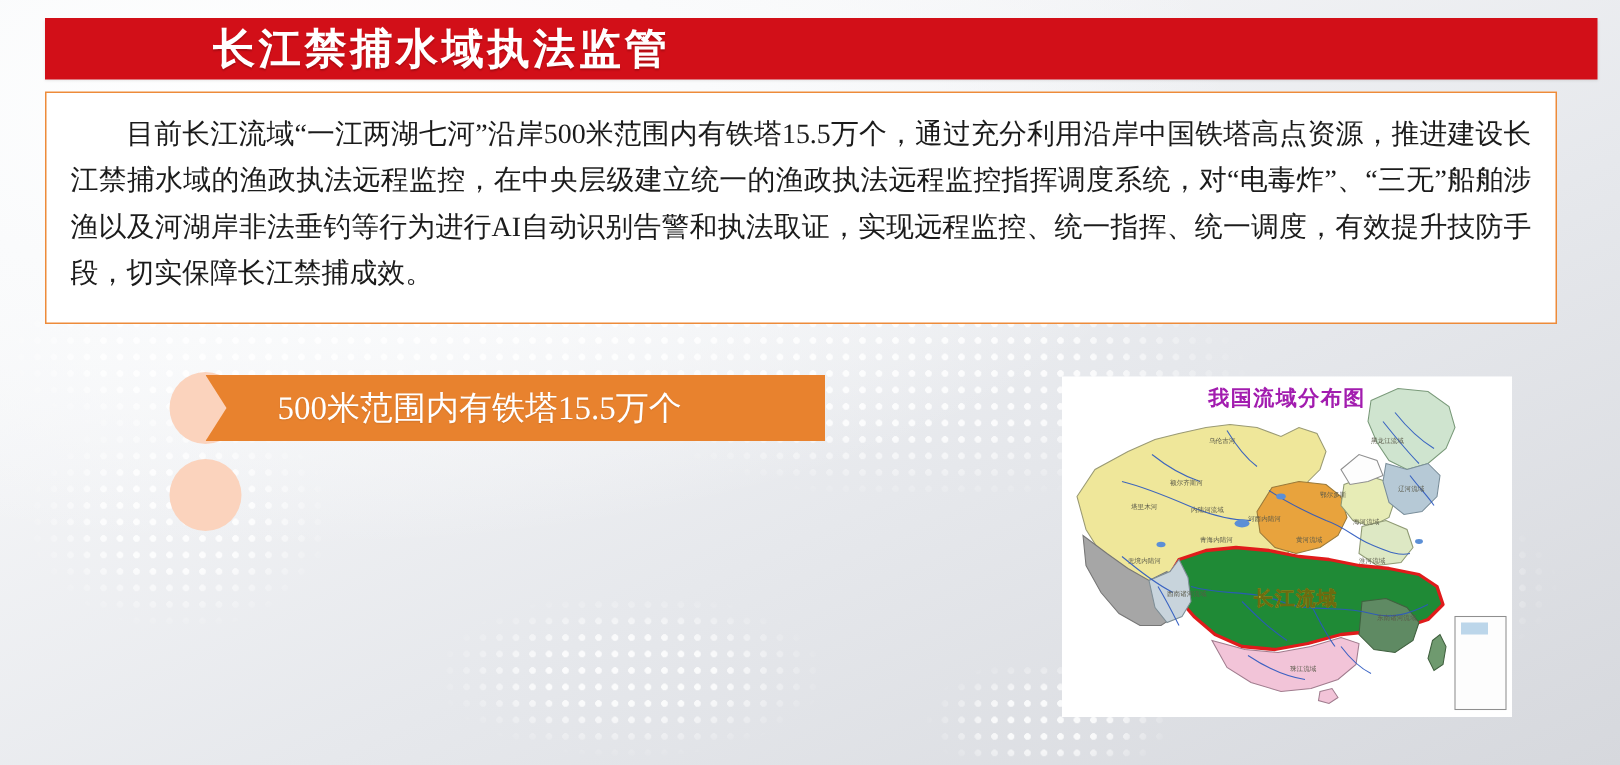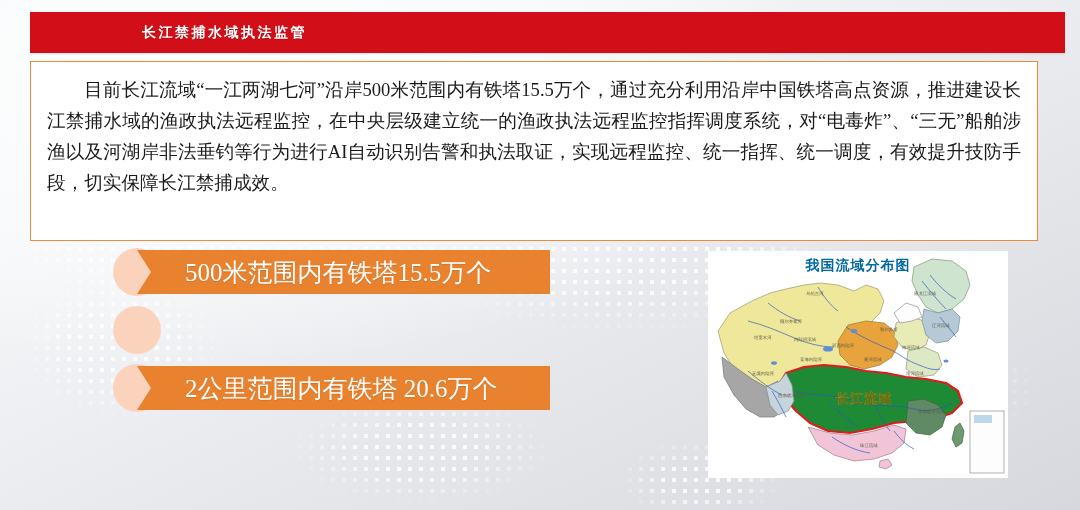--- a/index.html
+++ b/index.html
@@ -57,33 +57,33 @@
     left: 30px; top: 12px;
     width: 1035px; height: 41px;
     background: #d20f18;
     box-shadow: 0 1px 2px rgba(0,0,0,0.10);
   }
   #title-text {
     position: absolute;
     left: 112px; top: 50%;
     transform: translateY(-50%);
     color: #ffffff;
-    font-size: 14px;
+    font-size: 28px;
     font-weight: bold;
     letter-spacing: 2.5px;
     white-space: nowrap;
     font-family: "Liberation Sans", "DejaVu Sans", sans-serif;
     text-shadow: 0 1px 1px rgba(0,0,0,0.18);
   }
 
   
   #paragraph-box {
     position: absolute;
     left: 30px; top: 61px;
-    width: 1008px; height: 180px;
+    width: 1008px; height: 155px;
     background: #ffffff;
     border: 1.6px solid #ed8b3a;
     box-sizing: border-box;
     padding: 12px 16px 8px 16px;
   }
   #paragraph-text {
     margin: 0;
     color: #1b1b1b;
     font-size: 18.6px;
     line-height: 31px;
@@ -118,21 +118,21 @@
     width: 413px; height: 44px;
     background: #e8822e;
     clip-path: polygon(0 0, 100% 0, 100% 100%, 0 100%, 14px 50%);
     box-shadow: 0 1px 3px rgba(0,0,0,0.10);
     z-index: 2;
     display: flex;
     align-items: center;
   }
   .bullet-label {
     color: #ffffff;
-    font-size: 25px;
+    font-size: 22px;
     margin-left: 48px;
     white-space: nowrap;
     font-family: "Liberation Serif", "DejaVu Serif", serif;
     text-shadow: 0 1px 1px rgba(0,0,0,0.10);
   }
 
   
   #map-figure {
     position: absolute;
     left: 708px; top: 251px;
@@ -140,21 +140,21 @@
     background: #ffffff;
     overflow: hidden;
   }
   #map-title {
     position: absolute;
     left: 0; top: 6px;
     width: 100%;
     text-align: center;
     font-size: 14px;
     font-weight: bold;
-    color: #0369a1;
+    color: #a21caf;
     font-family: "Liberation Sans", "DejaVu Sans", sans-serif;
     letter-spacing: 1px;
     z-index: 5;
   }
   #map-svg {
     position: absolute;
     left: 0; top: 0;
     width: 300px; height: 227px;
   }
   .map-mini-label {
@@ -193,26 +193,20 @@
       <div class="bullet-circle"></div>
       <div class="bullet-bar">
         <span class="bullet-label">500米范围内有铁塔15.5万个</span>
       </div>
     </div>
 
     <div class="bullet-row">
       <div class="bullet-circle"></div>
     </div>
 
-    <div class="bullet-row">
-      <div class="bullet-circle"></div>
-      <div class="bullet-bar">
-        <span class="bullet-label">2公里范围内有铁塔 20.6万个</span>
-      </div>
-    </div>
 
 
   </div>
 
   <div id="map-figure">
     <div id="map-title">我国流域分布图</div>
 
     <svg id="map-svg" viewBox="0 0 300 227">
 
       <rect x="0" y="0" width="300" height="227" fill="#ffffff"></rect>

